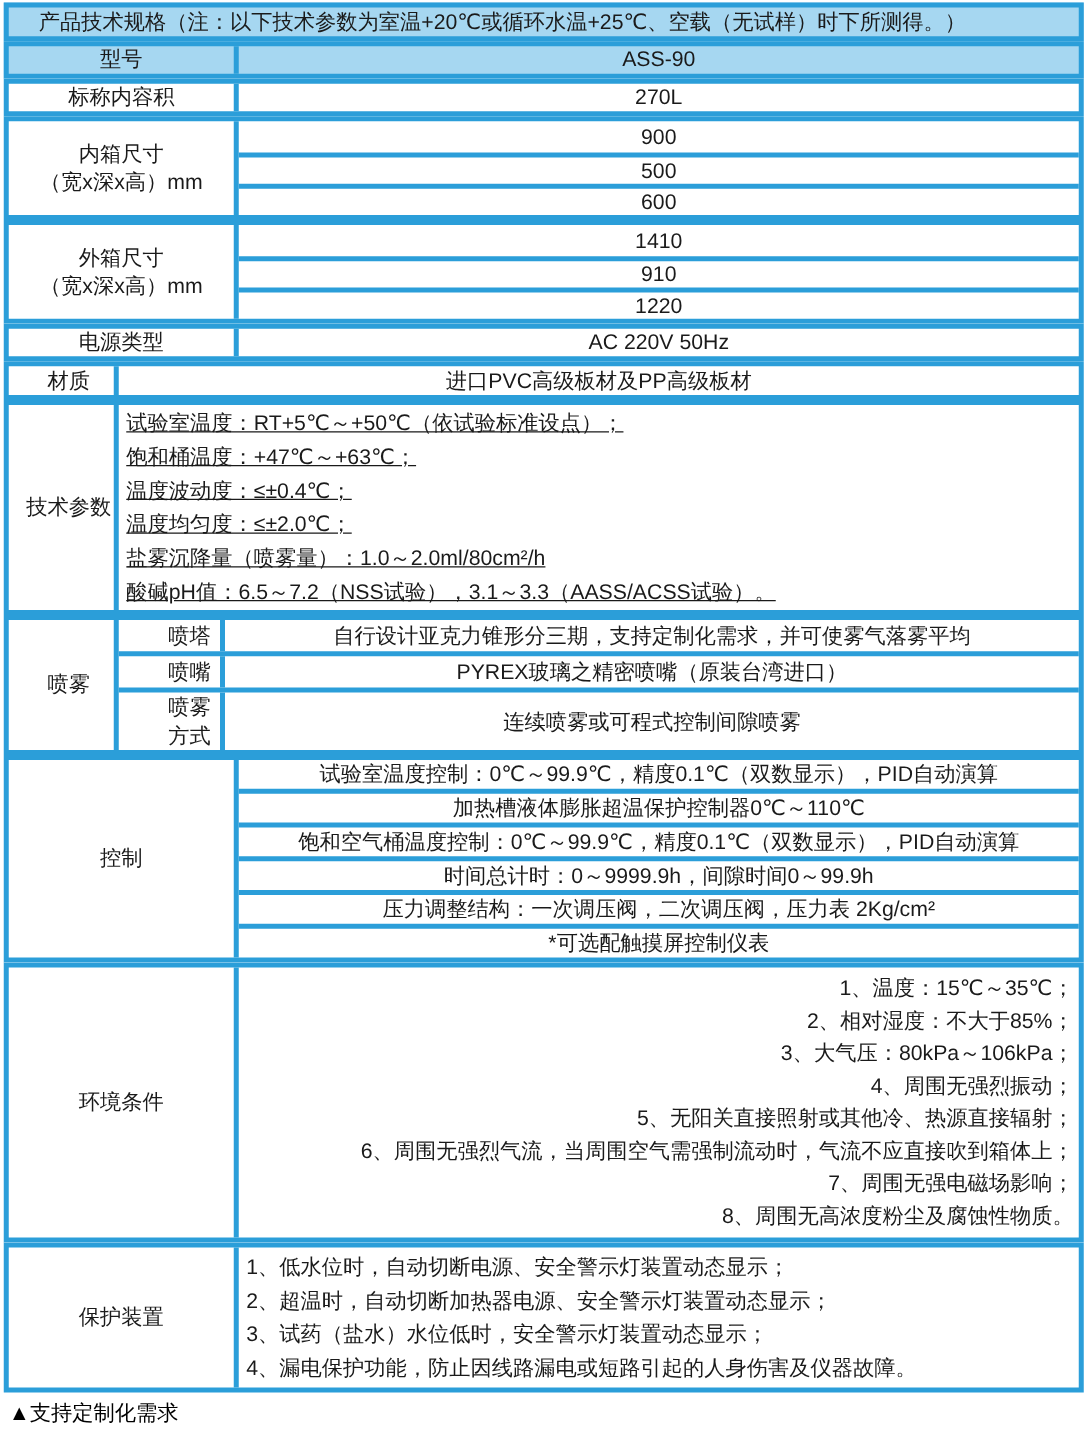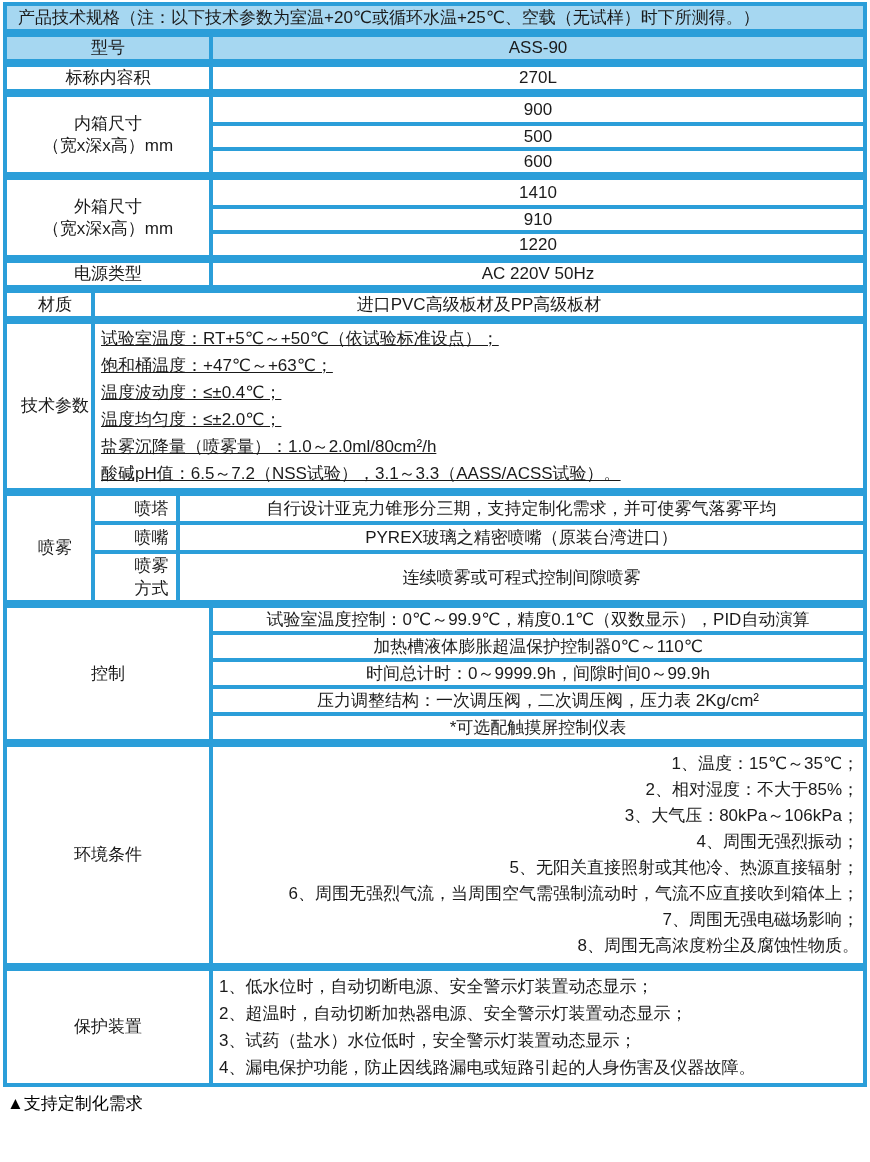--- a/index.html
+++ b/index.html
@@ -27,32 +27,32 @@
     align-items: stretch;
   }
   .sec.blue { background: var(--fill); }
 
   .cell {
     display: flex;
     align-items: center;
     justify-content: center;
     text-align: center;
   }
-  .label.w { width: 206px; border-right: 4px solid var(--bd); flex: none; }
+  .label.w { width: 184px; border-right: 4px solid var(--bd); flex: none; }
   .label.n { width: 76px;  border-right: 4px solid var(--bd); flex: none; margin-left: 12px; }
   .label { flex-direction: column; line-height: 22px; }
   .value { flex: 1; }
   .h21 .cell { min-height: 21px; }
 
   .hdr-text {
     flex: 1;
     min-height: 23px;
     display: flex;
     align-items: center;
-    padding-left: 11px;
+    padding-left: 24px;
     text-align: left;
   }
 
   .stack { flex: 1; display: flex; flex-direction: column; }
   .vrow {
     min-height: 25px;
     display: flex;
     align-items: center;
     justify-content: center;
     text-align: center;
@@ -178,20 +178,21 @@
       </div>
     </div>
   </div>
 
 
   <div class="sec control">
     <div class="cell label w">控制</div>
     <div class="stack">
       <div class="vrow">试验室温度控制：0℃～99.9℃，精度0.1℃（双数显示），PID自动演算</div>
       <div class="vrow">加热槽液体膨胀超温保护控制器0℃～110℃</div>
+      <div class="vrow">饱和空气桶温度控制：0℃～99.9℃，精度0.1℃（双数显示），PID自动演算</div>
       <div class="vrow">时间总计时：0～9999.9h，间隙时间0～99.9h</div>
       <div class="vrow">压力调整结构：一次调压阀，二次调压阀，压力表 2Kg/cm²</div>
       <div class="vrow">*可选配触摸屏控制仪表</div>
     </div>
   </div>
 
   <div class="sec env">
     <div class="cell label w">环境条件</div>
     <div class="para">
       <div class="tline">1、温度：15℃～35℃；</div>

